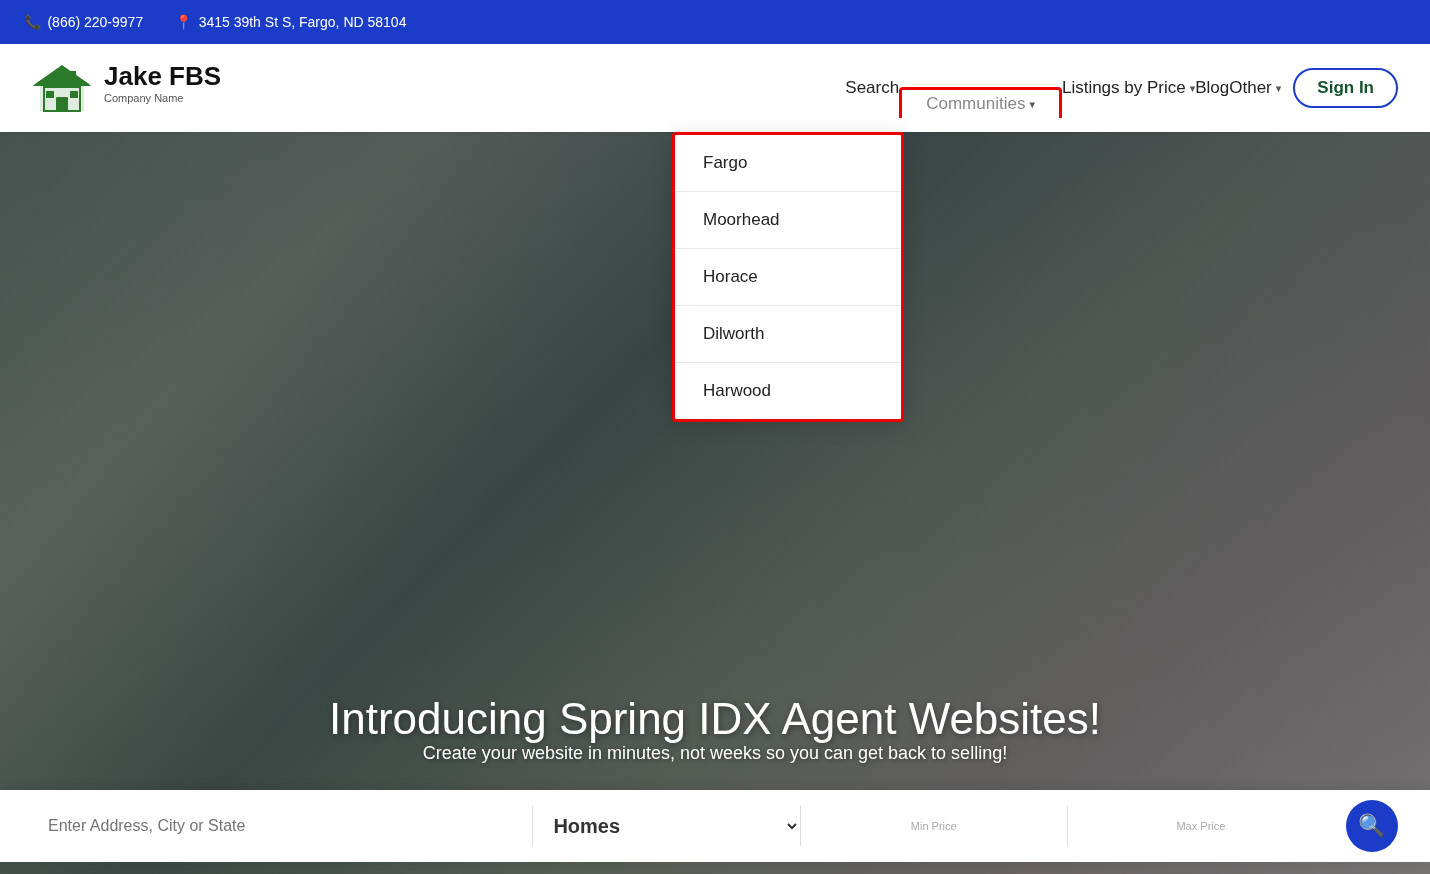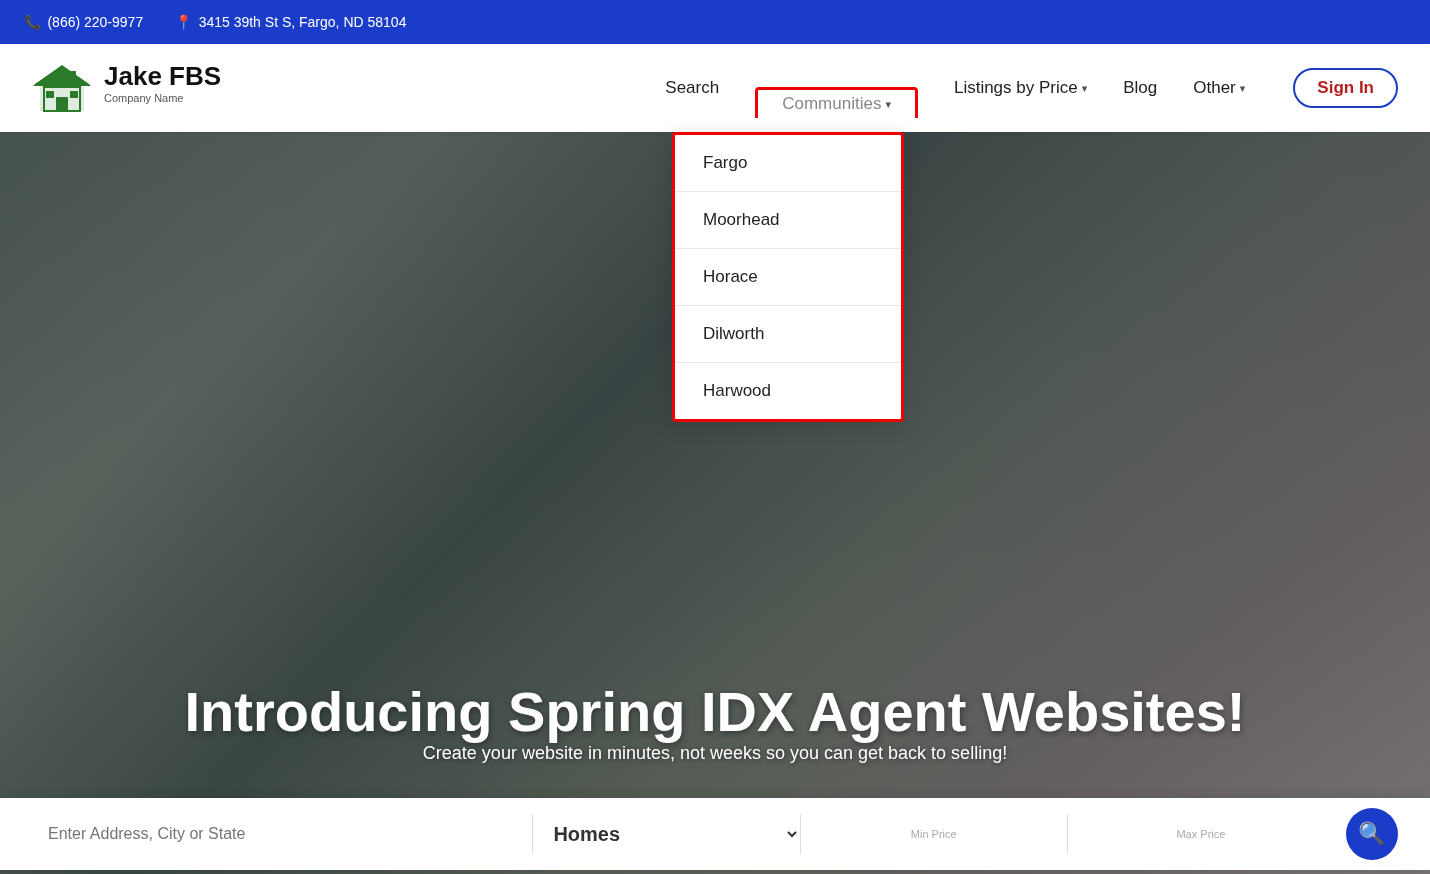--- a/index.html
+++ b/index.html
@@ -44,41 +44,40 @@
       height: 54px;
     }
     .brand-name {
       font-size: 26px;
       font-weight: 700;
       color: #111;
     }
     .nav {
       display: flex;
       align-items: center;
-      gap: 36px;
     }
     .nav-item {
       font-size: 17px;
       color: #222;
       cursor: pointer;
       display: flex;
       align-items: center;
       gap: 4px;
       white-space: nowrap;
     }
     .nav-item.communities {
       color: #888;
     }
     .nav-item .chevron {
       font-size: 11px;
       color: #555;
     }
     .sign-in-btn {
       border: 2px solid #1a3cc8;
-      color: #b91c1c;
+      color: #14532d;
       border-radius: 24px;
       padding: 8px 22px;
       font-size: 17px;
       font-weight: 600;
       cursor: pointer;
       background: white;
       margin-left: 12px;
     }
 
     
@@ -101,34 +100,34 @@
     }
     
     .hero-content {
       position: absolute;
       bottom: 110px;
       left: 0; right: 0;
       text-align: center;
       color: white;
     }
     .hero-title {
-      font-size: 56px;
-      font-weight: 700;
+      font-size: 44px;
+      font-weight: 400;
       text-shadow: 1px 2px 6px rgba(0,0,0,0.4);
       line-height: 1.1;
     }
     .hero-subtitle {
       font-size: 18px;
       text-shadow: 1px 1px 4px rgba(0,0,0,0.5);
     }
 
     
     .search-bar {
       position: absolute;
-      bottom: 4px;
+      bottom: 12px;
       left: 0; right: 0;
       background: white;
       height: 72px;
       display: flex;
       align-items: center;
       padding: 0 32px;
       gap: 0;
       box-shadow: 0 -2px 12px rgba(0,0,0,0.1);
     }
     .search-field {

